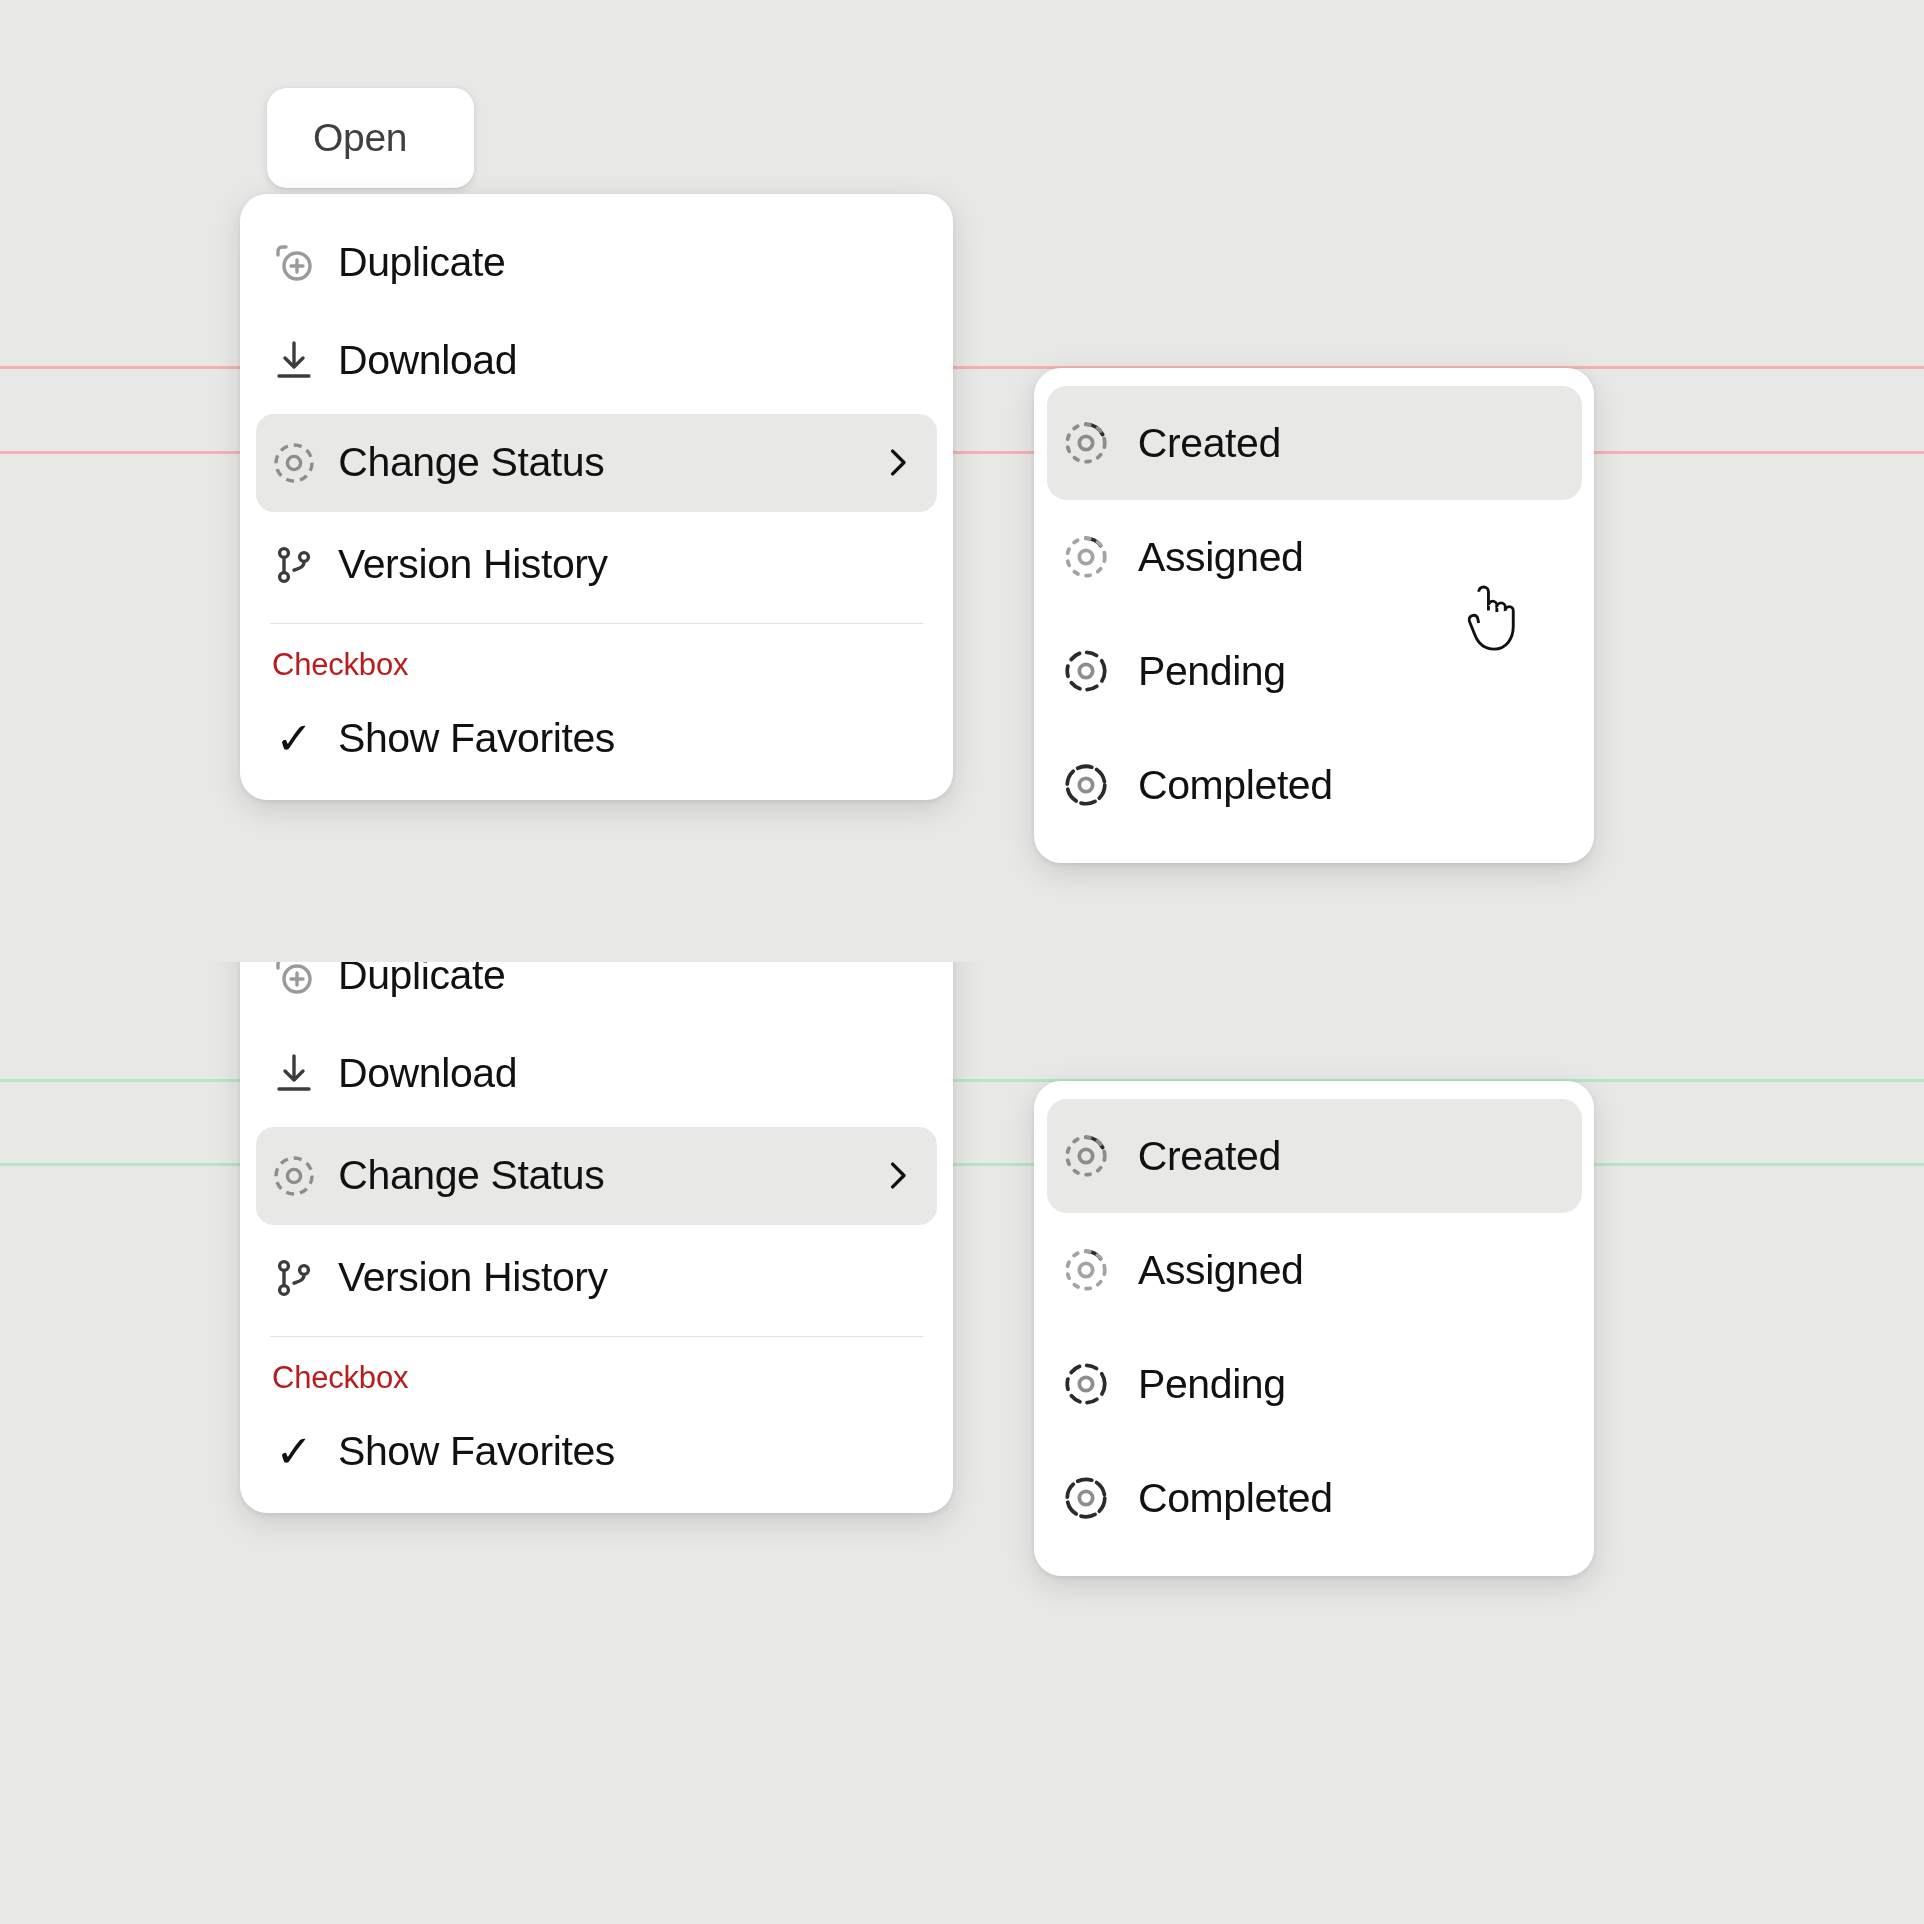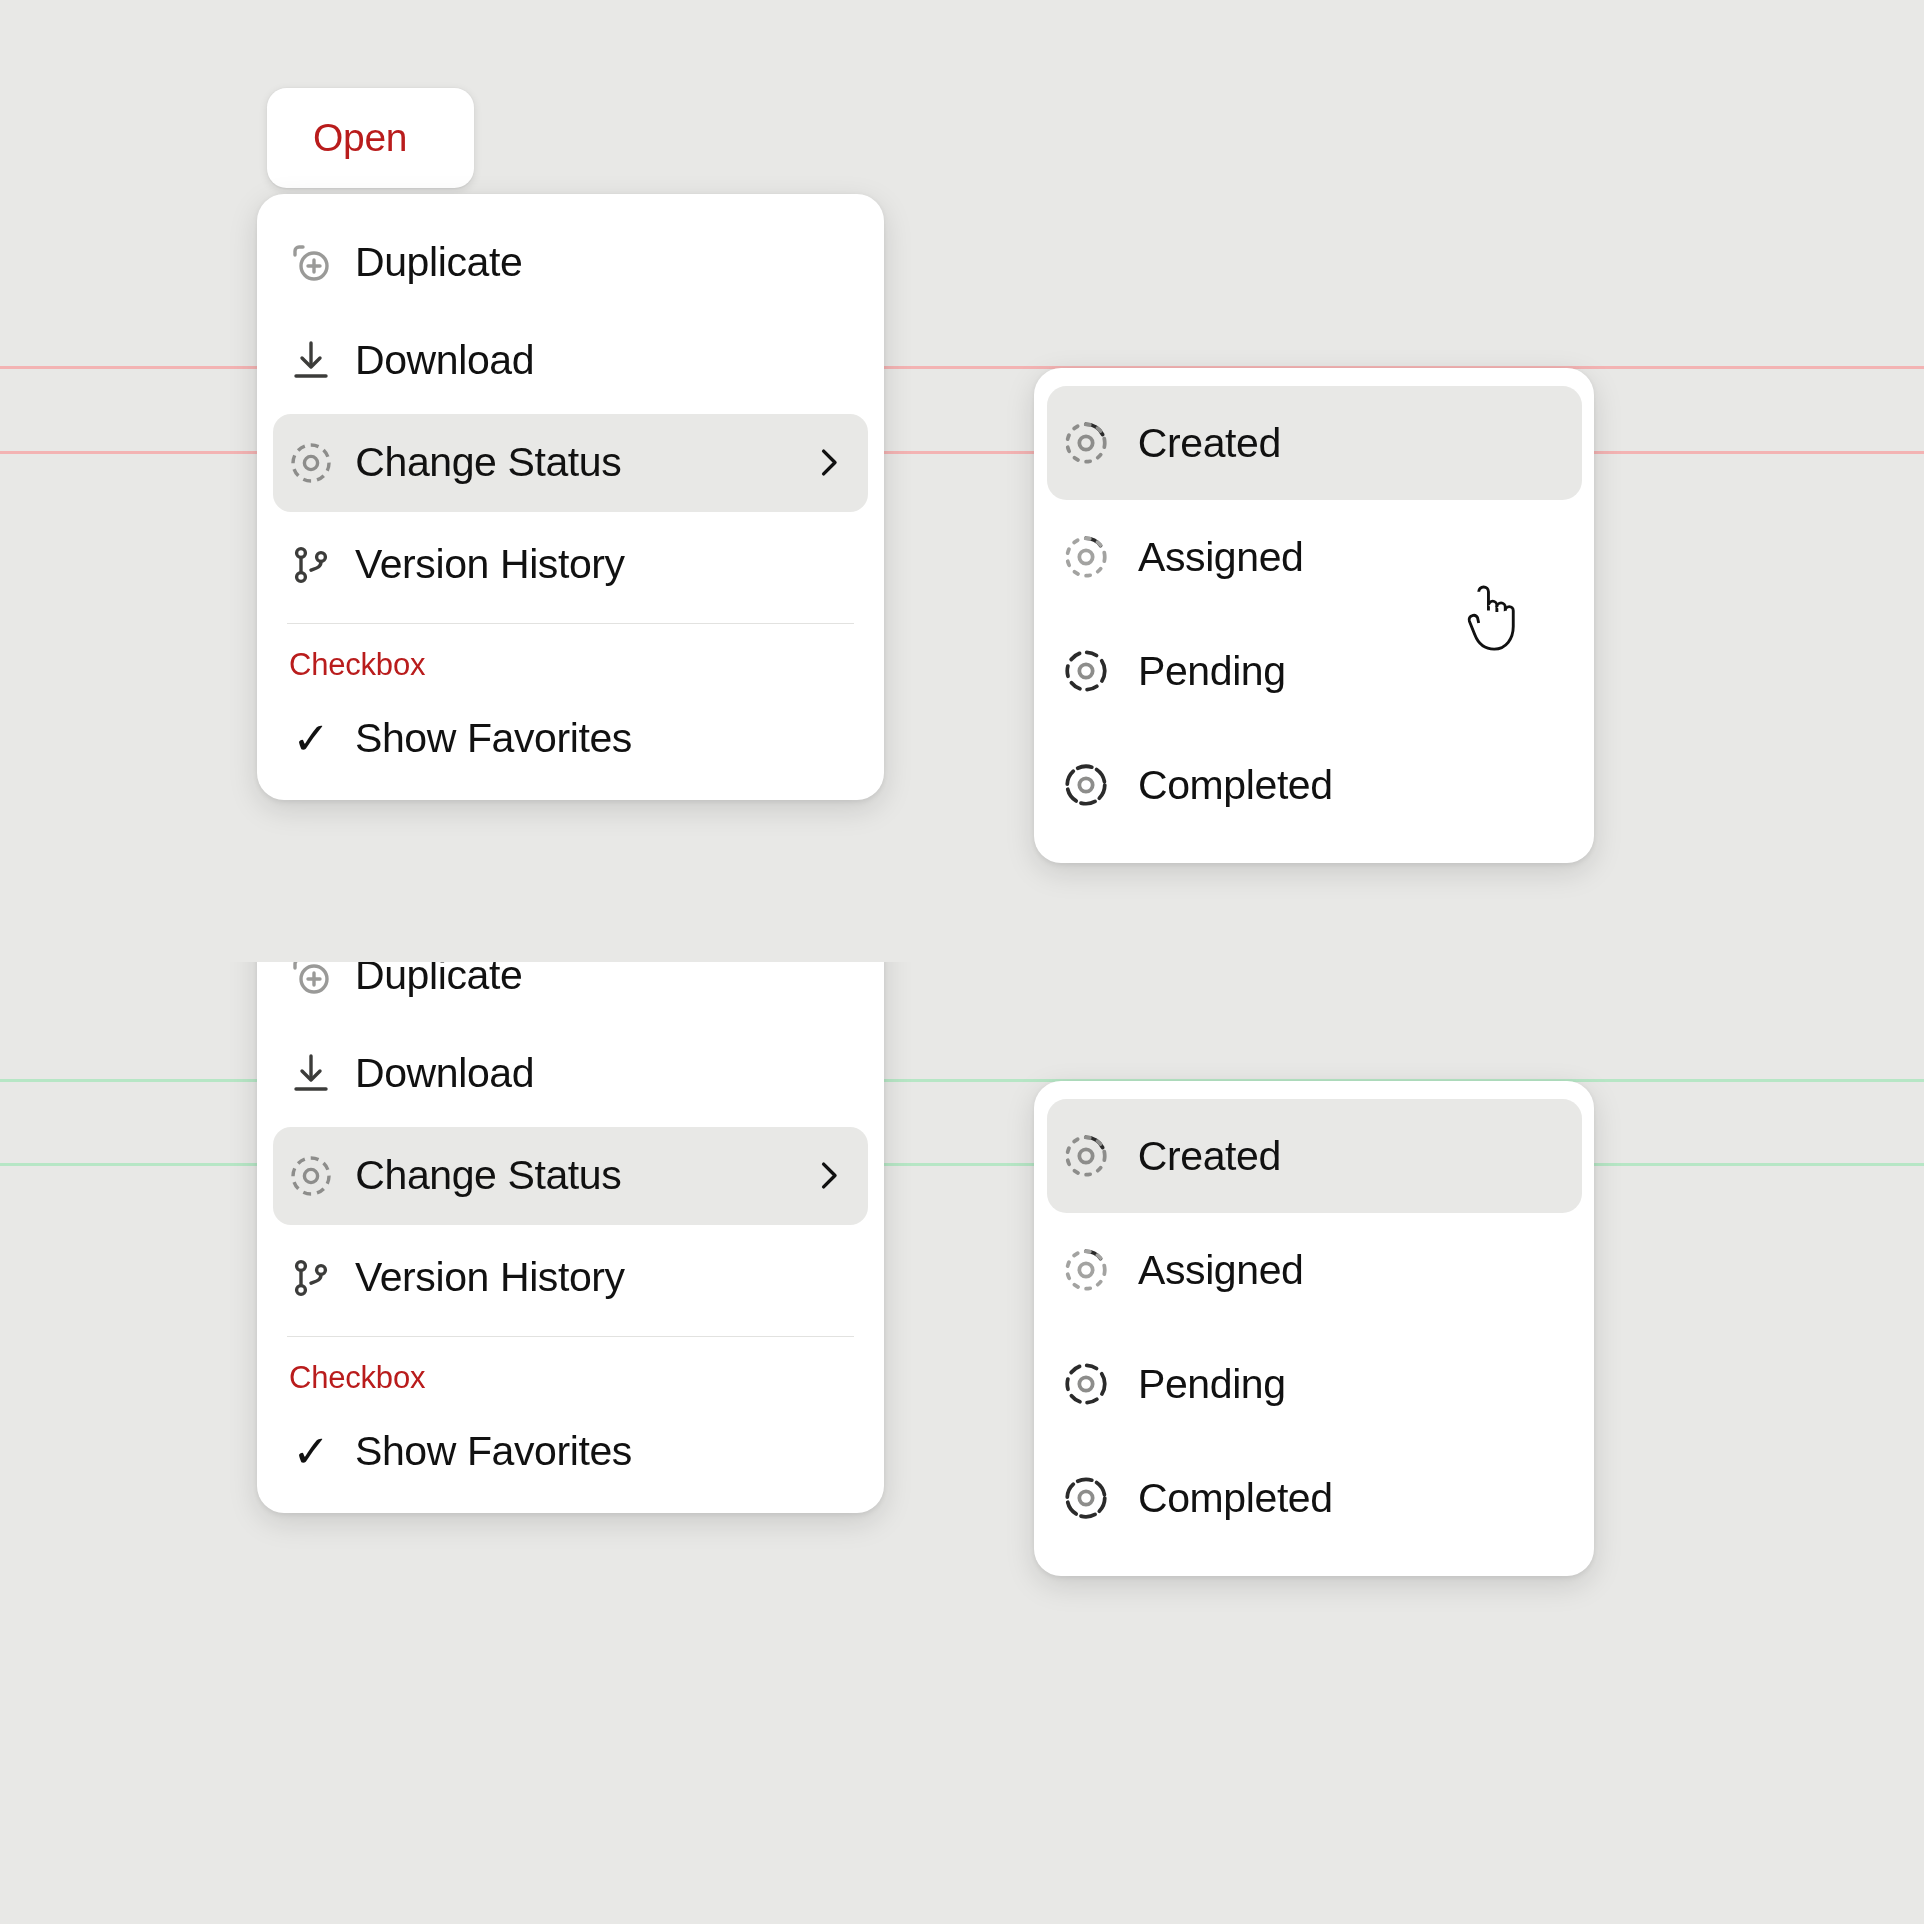--- a/index.html
+++ b/index.html
@@ -42,29 +42,29 @@
     width: 207px;
     height: 100px;
     background: #ffffff;
     border-radius: 19.6px;
     box-shadow: 0 2.7px 9px rgba(0,0,0,0.10), 0 0.9px 1.8px rgba(0,0,0,0.06);
     display: flex;
     align-items: center;
     padding-left: 46px;
     box-sizing: border-box;
     font-size: 39px;
-    color: #b91c1c;
+    color: #404040;
     letter-spacing: -0.3px;
   }
 
   
   .menu {
     position: absolute;
-    left: 257px;
-    width: 627px;
+    left: 240px;
+    width: 713px;
     background: #ffffff;
     border-radius: 27px;
     box-shadow: 0 9px 30px rgba(0,0,0,0.13), 0 1.8px 5.3px rgba(0,0,0,0.07);
     padding: 19.6px 0 12.5px 0;
     box-sizing: border-box;
   }
 
   .menu-item {
     height: 98px;
     display: flex;

